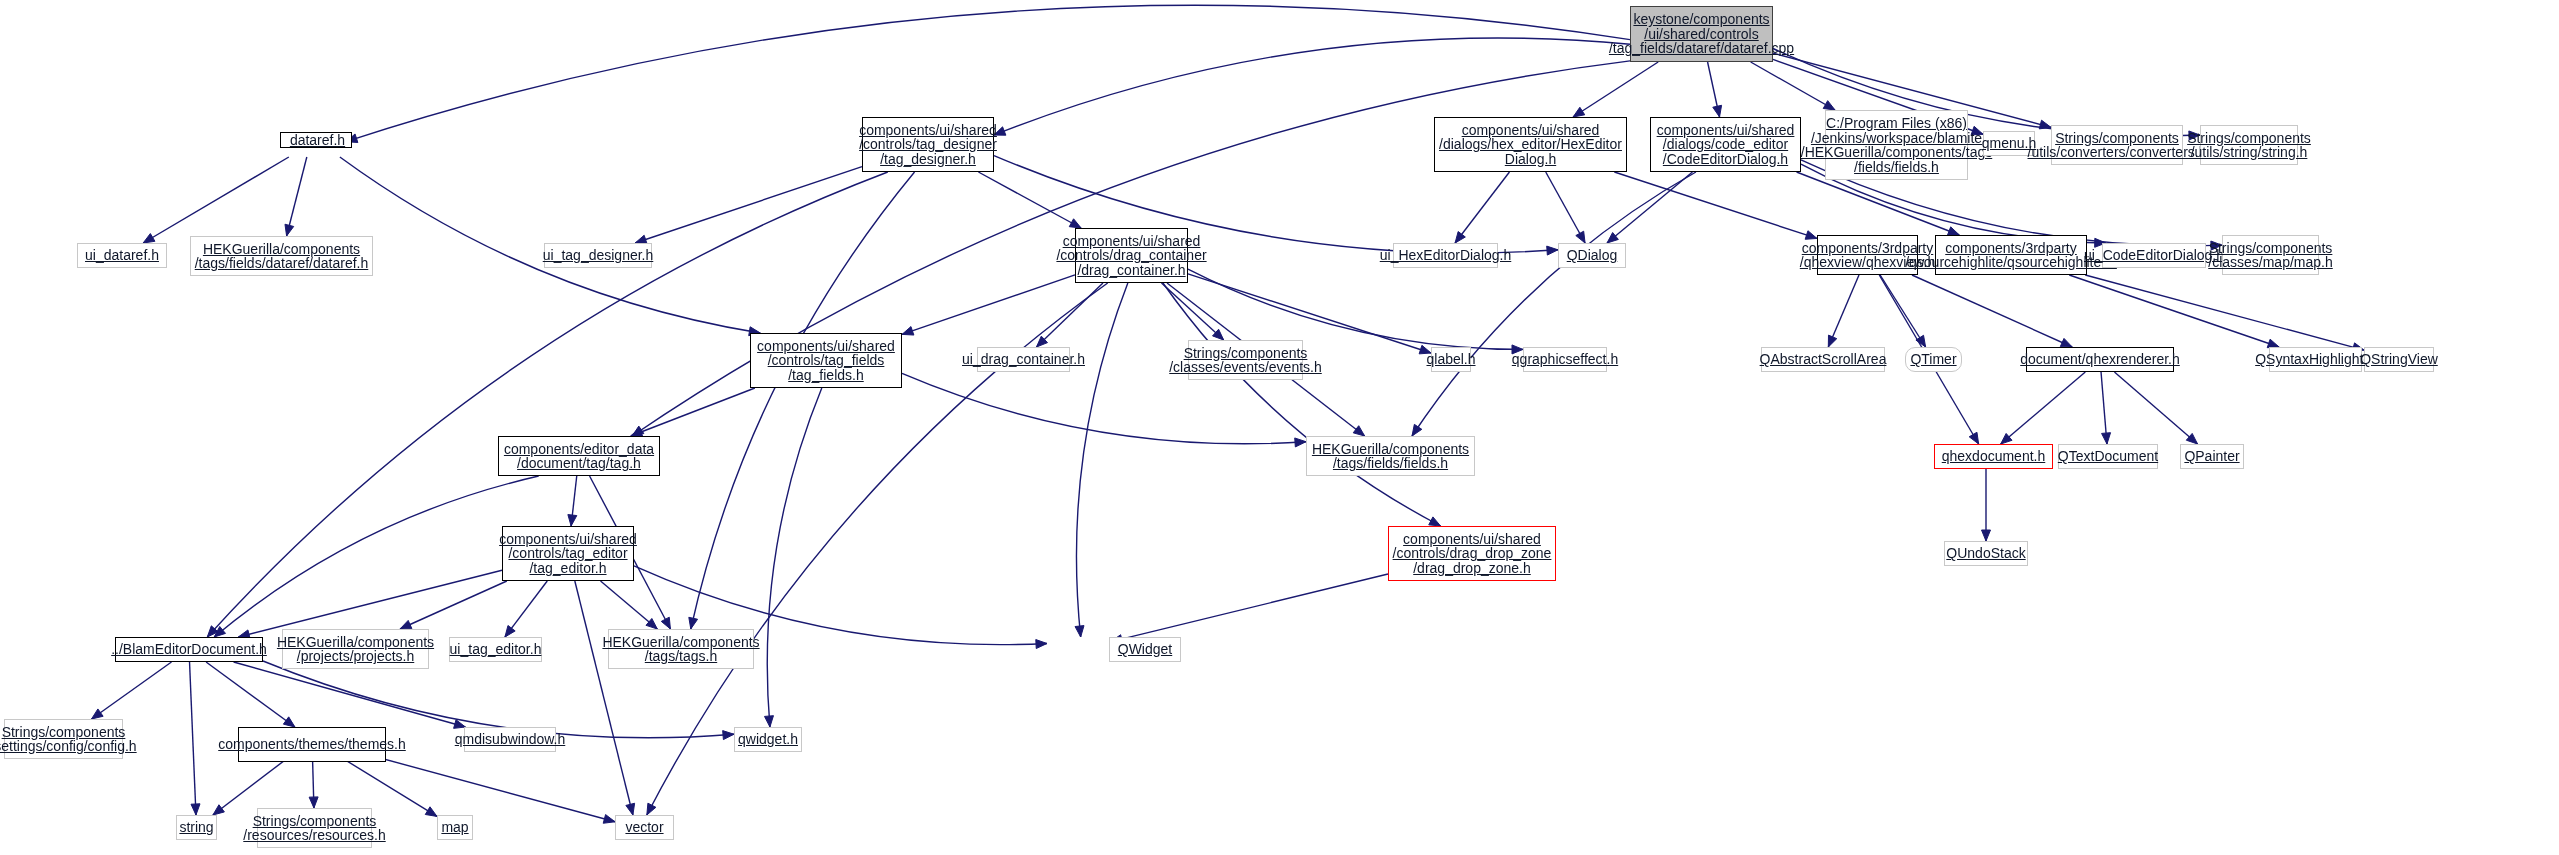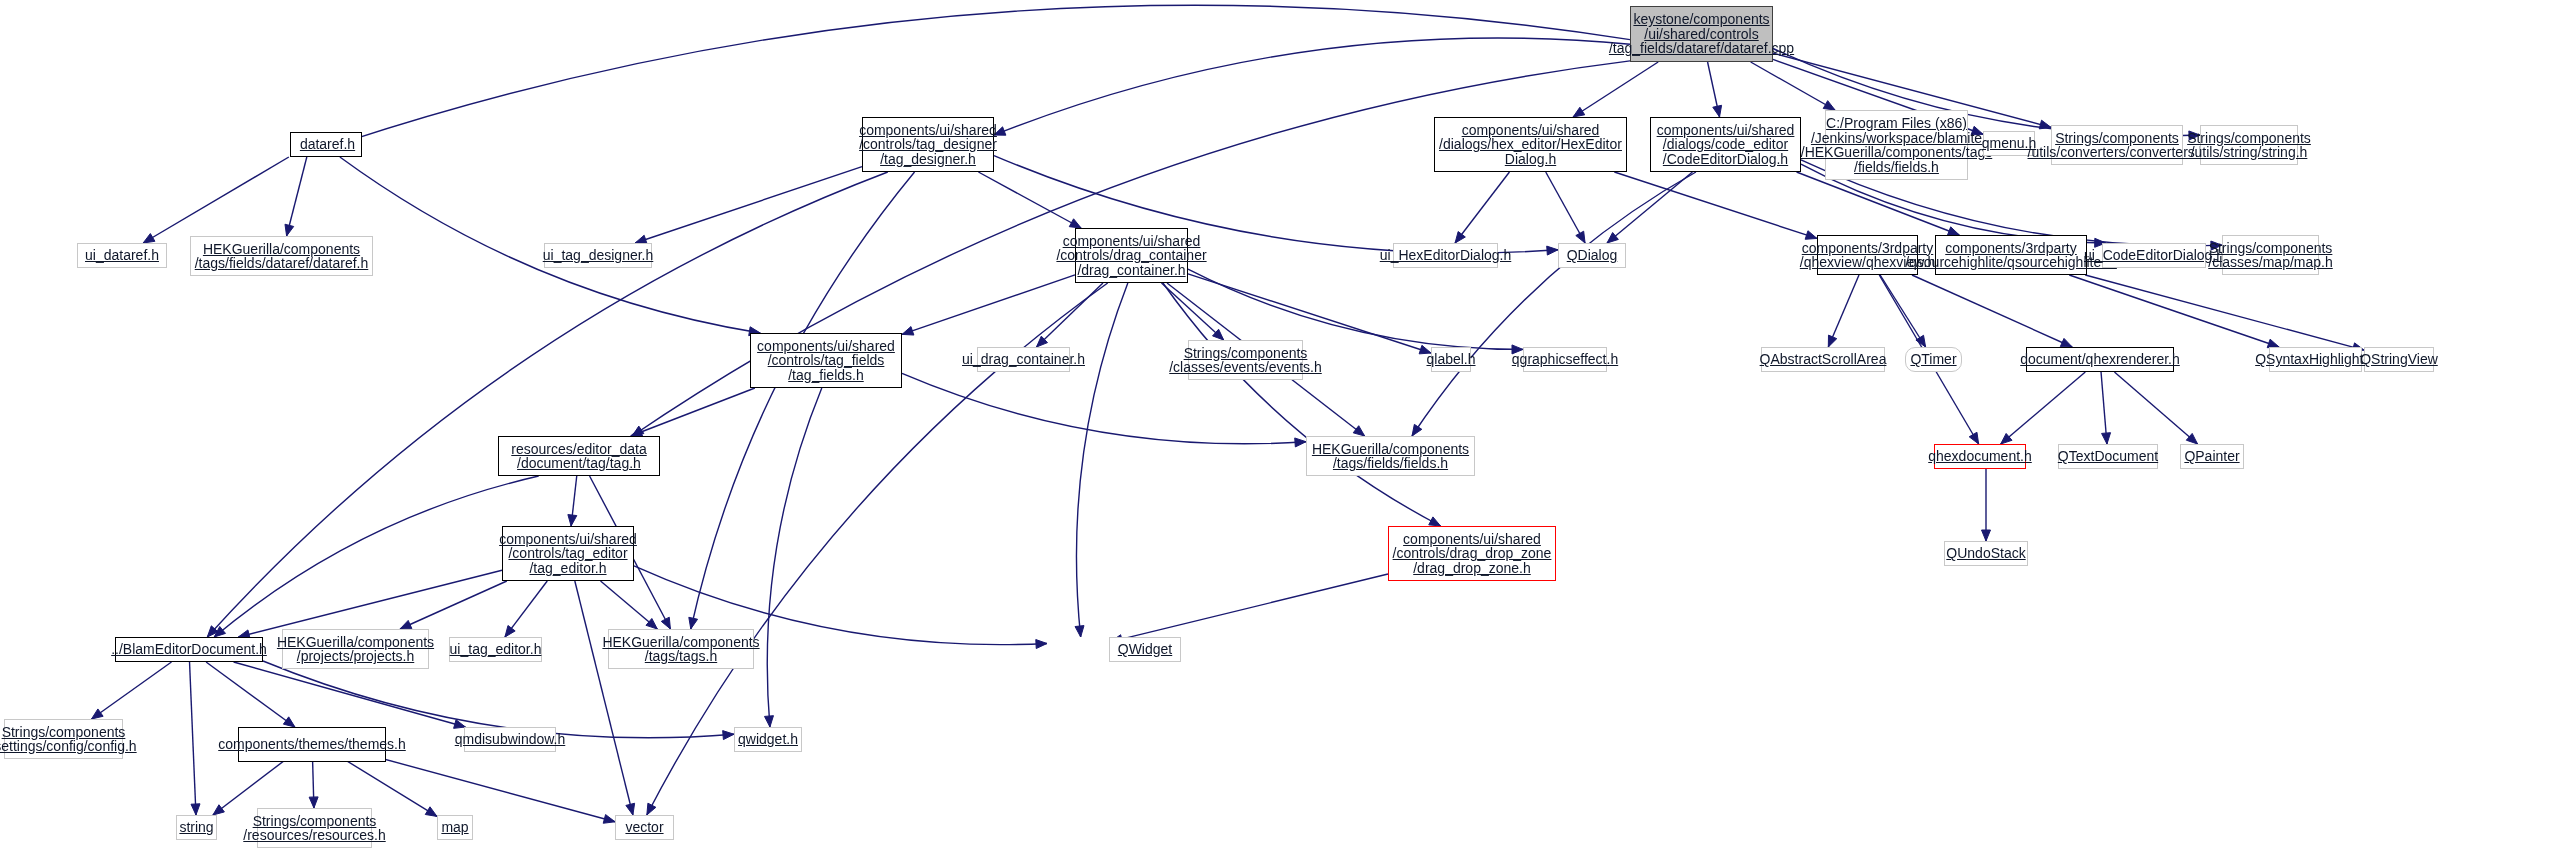--- a/index.html
+++ b/index.html
@@ -152,21 +152,21 @@
       <polygon points="313.93502824858757,808 318.12262330429405,796.8773183247284 309.12621207875065,797.1314542350545"></polygon>
       <path d="M332.3125,752 Q384.65625,784.2115384615385 437,816.4230769230769"></path>
       <polygon points="437,816.4230769230769 429.9901969317395,806.8255428155987 425.2733201007605,814.4904676659396"></polygon>
       <path d="M358.02272727272725,752 Q486.5113636363636,786.8981481481482 615,821.7962962962963"></path>
       <polygon points="615,821.7962962962963 605.5640705989197,814.5704235920599 603.2050882486496,823.2557676998725"></polygon>
     </svg>
   <div id="nodes">
     <div class="node root" style="left: 1630px; top: 6px; width: 143px; height: 56px;">keystone/components
 /ui/shared/controls
 /tag_fields/dataref/dataref.cpp</div>
-    <div class="node int" style="left: 290px; top: 132px; width: 72px; height: 25px; padding-left: 9px;">dataref.h</div>
+    <div class="node int" style="left: 280px; top: 132px; width: 72px; height: 16px; padding-left: 9px;">dataref.h</div>
     <div class="node int" style="left: 862px; top: 117px; width: 132px; height: 55px;">components/ui/shared
 /controls/tag_designer
 /tag_designer.h</div>
     <div class="node int" style="left: 1434px; top: 117px; width: 193px; height: 55px;">components/ui/shared
 /dialogs/hex_editor/HexEditor
 Dialog.h</div>
     <div class="node int" style="left: 1650px; top: 117px; width: 151px; height: 55px;">components/ui/shared
 /dialogs/code_editor
 /CodeEditorDialog.h</div>
     <div class="node ext" style="left: 1825px; top: 110px; width: 143px; height: 70px;">C:/Program Files (x86)
@@ -200,25 +200,25 @@
     <div class="node ext" style="left: 977px; top: 347px; width: 93px; height: 25px;">ui_drag_container.h</div>
     <div class="node ext" style="left: 1188px; top: 340px; width: 115px; height: 40px;">Strings/components
 /classes/events/events.h</div>
     <div class="node ext" style="left: 1431px; top: 347px; width: 40px; height: 25px;">qlabel.h</div>
     <div class="node ext" style="left: 1523px; top: 347px; width: 84px; height: 25px;">qgraphicseffect.h</div>
     <div class="node ext" style="left: 1761px; top: 347px; width: 124px; height: 25px;">QAbstractScrollArea</div>
     <div class="node ext" style="left: 1905px; top: 347px; width: 57px; height: 25px; border-radius: 10px;">QTimer</div>
     <div class="node int" style="left: 2026px; top: 347px; width: 148px; height: 25px;">document/qhexrenderer.h</div>
     <div class="node ext" style="left: 2269px; top: 347px; width: 93px; height: 25px;">QSyntaxHighlighter</div>
     <div class="node ext" style="left: 2364px; top: 347px; width: 70px; height: 25px;">QStringView</div>
-    <div class="node int" style="left: 498px; top: 436px; width: 162px; height: 40px;">resources/editor_data
+    <div class="node int" style="left: 498px; top: 436px; width: 162px; height: 40px;">components/editor_data
 /document/tag/tag.h</div>
     <div class="node ext" style="left: 1306px; top: 436px; width: 169px; height: 40px;">HEKGuerilla/components
 /tags/fields/fields.h</div>
-    <div class="node red" style="left: 1934px; top: 444px; width: 92px; height: 25px;">qhexdocument.h</div>
+    <div class="node red" style="left: 1934px; top: 444px; width: 119px; height: 25px;">qhexdocument.h</div>
     <div class="node ext" style="left: 2058px; top: 444px; width: 100px; height: 25px;">QTextDocument</div>
     <div class="node ext" style="left: 2180px; top: 444px; width: 64px; height: 25px;">QPainter</div>
     <div class="node int" style="left: 502px; top: 526px; width: 132px; height: 55px;">components/ui/shared
 /controls/tag_editor
 /tag_editor.h</div>
     <div class="node red" style="left: 1388px; top: 526px; width: 168px; height: 55px;">components/ui/shared
 /controls/drag_drop_zone
 /drag_drop_zone.h</div>
     <div class="node ext" style="left: 1944px; top: 541px; width: 84px; height: 25px;">QUndoStack</div>
     <div class="node int" style="left: 115px; top: 637px; width: 148px; height: 25px;">../BlamEditorDocument.h</div>

